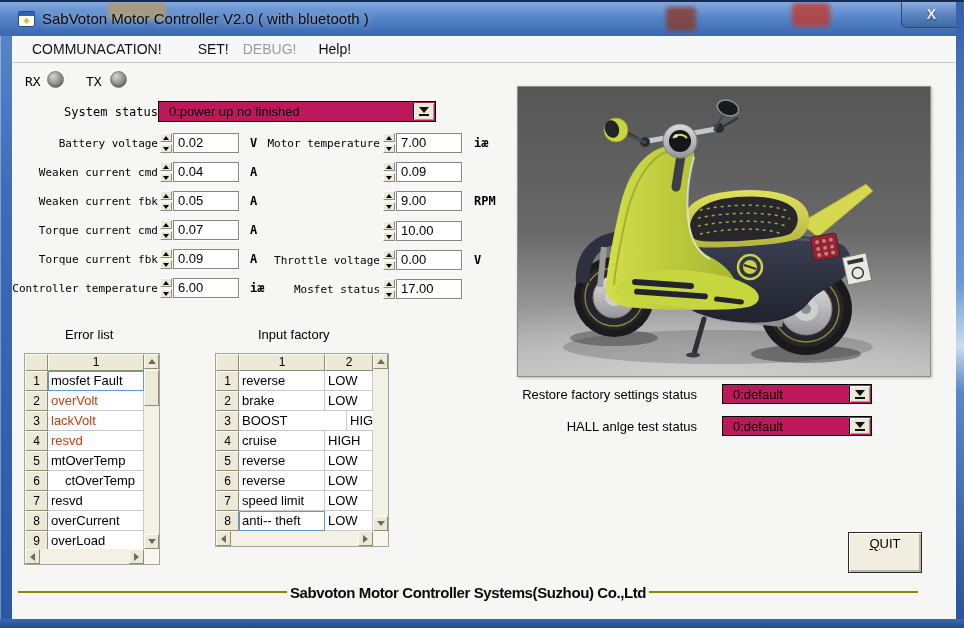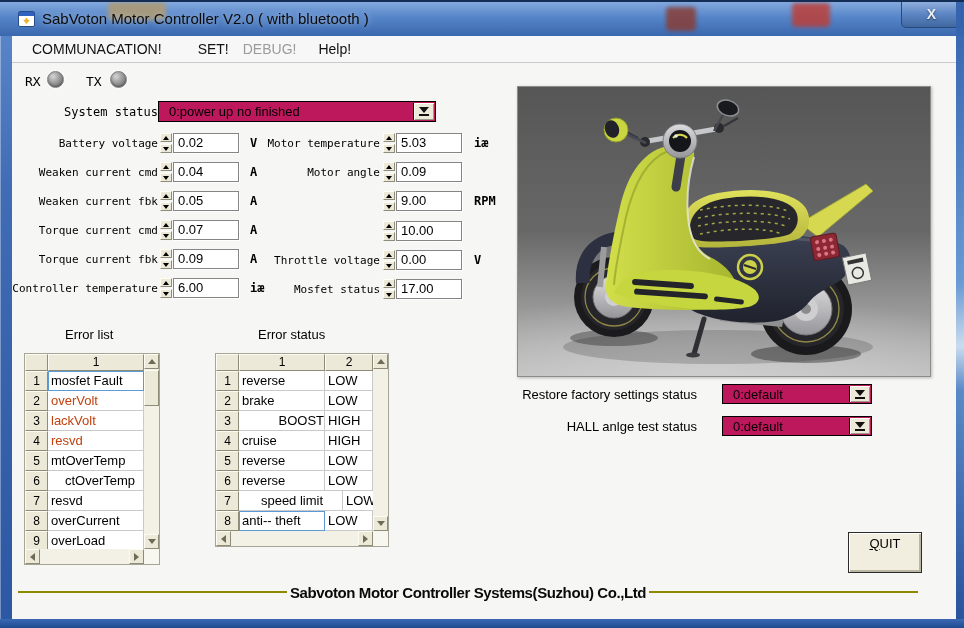--- a/index.html
+++ b/index.html
@@ -234,25 +234,24 @@
     <div class="frow rowR" style="top:70px;">
       <span class="lbl mlabel">Motor temperature</span>
       <span class="spin">
           <span class="sbtn">
             <span class="t-up"></span>
           </span>
           <span class="sbtn">
             <span class="t-dn"></span>
           </span>
         </span>
-      <span class="val">5.03</span>
+      <span class="val">7.00</span>
       <span class="unit">iæ</span>
     </div>
     <div class="frow rowR" style="top:99px;">
-      <span class="lbl mlabel">Motor angle</span>
       <span class="spin">
           <span class="sbtn">
             <span class="t-up"></span>
           </span>
           <span class="sbtn">
             <span class="t-dn"></span>
           </span>
         </span>
       <span class="val">0.09</span>
       <span class="unit"></span>
@@ -364,59 +363,59 @@
         <span class="sqbtn bevel">
             <span class="tri lf"></span>
           </span>
         <span style="flex:1"></span>
         <span class="sqbtn bevel">
             <span class="tri rt"></span>
           </span>
       </div>
     </div>
 
-    <span class="tbl-title" style="left:246px;top:264px;">Error status</span>
+    <span class="tbl-title" style="left:246px;top:264px;">Input factory</span>
     <div class="gtable" style="left:203px;top:290px;width:172px;height:192px;">
       <div class="ghead bevel" style="left:0;width:23px;"></div>
       <div class="ghead bevel" style="left:23px;width:86px;">1</div>
       <div class="ghead bevel" style="left:109px;width:48px;">2</div>
       <div class="grows" style="left:0;top:17px;width:157px;height:160px;">
         <div class="grow">
             <span class="rh bevel">1</span>
             <span class="gc" style="width:86px;">reverse</span>
             <span class="gc" style="width:48px;">LOW</span>
           </div>
         <div class="grow">
             <span class="rh bevel">2</span>
             <span class="gc" style="width:86px;">brake</span>
             <span class="gc" style="width:48px;">LOW</span>
           </div>
         <div class="grow">
             <span class="rh bevel">3</span>
-            <span class="gc" style="width:86px;text-align:right;">BOOST</span>
+            <span class="gc" style="width:108px;">BOOST</span>
             <span class="gc" style="width:48px;">HIGH</span>
           </div>
         <div class="grow">
             <span class="rh bevel">4</span>
             <span class="gc" style="width:86px;">cruise</span>
             <span class="gc" style="width:48px;">HIGH</span>
           </div>
         <div class="grow">
             <span class="rh bevel">5</span>
             <span class="gc" style="width:86px;">reverse</span>
             <span class="gc" style="width:48px;">LOW</span>
           </div>
         <div class="grow">
             <span class="rh bevel">6</span>
             <span class="gc" style="width:86px;">reverse</span>
             <span class="gc" style="width:48px;">LOW</span>
           </div>
         <div class="grow">
             <span class="rh bevel">7</span>
-            <span class="gc" style="width:104px;text-align:center;">speed limit</span>
+            <span class="gc" style="width:86px;">speed limit</span>
             <span class="gc" style="width:48px;">LOW</span>
           </div>
         <div class="grow">
             <span class="rh bevel">8</span>
             <span class="gc focused" style="width:86px;">anti-- theft</span>
             <span class="gc" style="width:48px;">LOW</span>
           </div>
       </div>
       <div class="vscroll" style="left:157px;height:177px;">
         <span class="sqbtn bevel">

